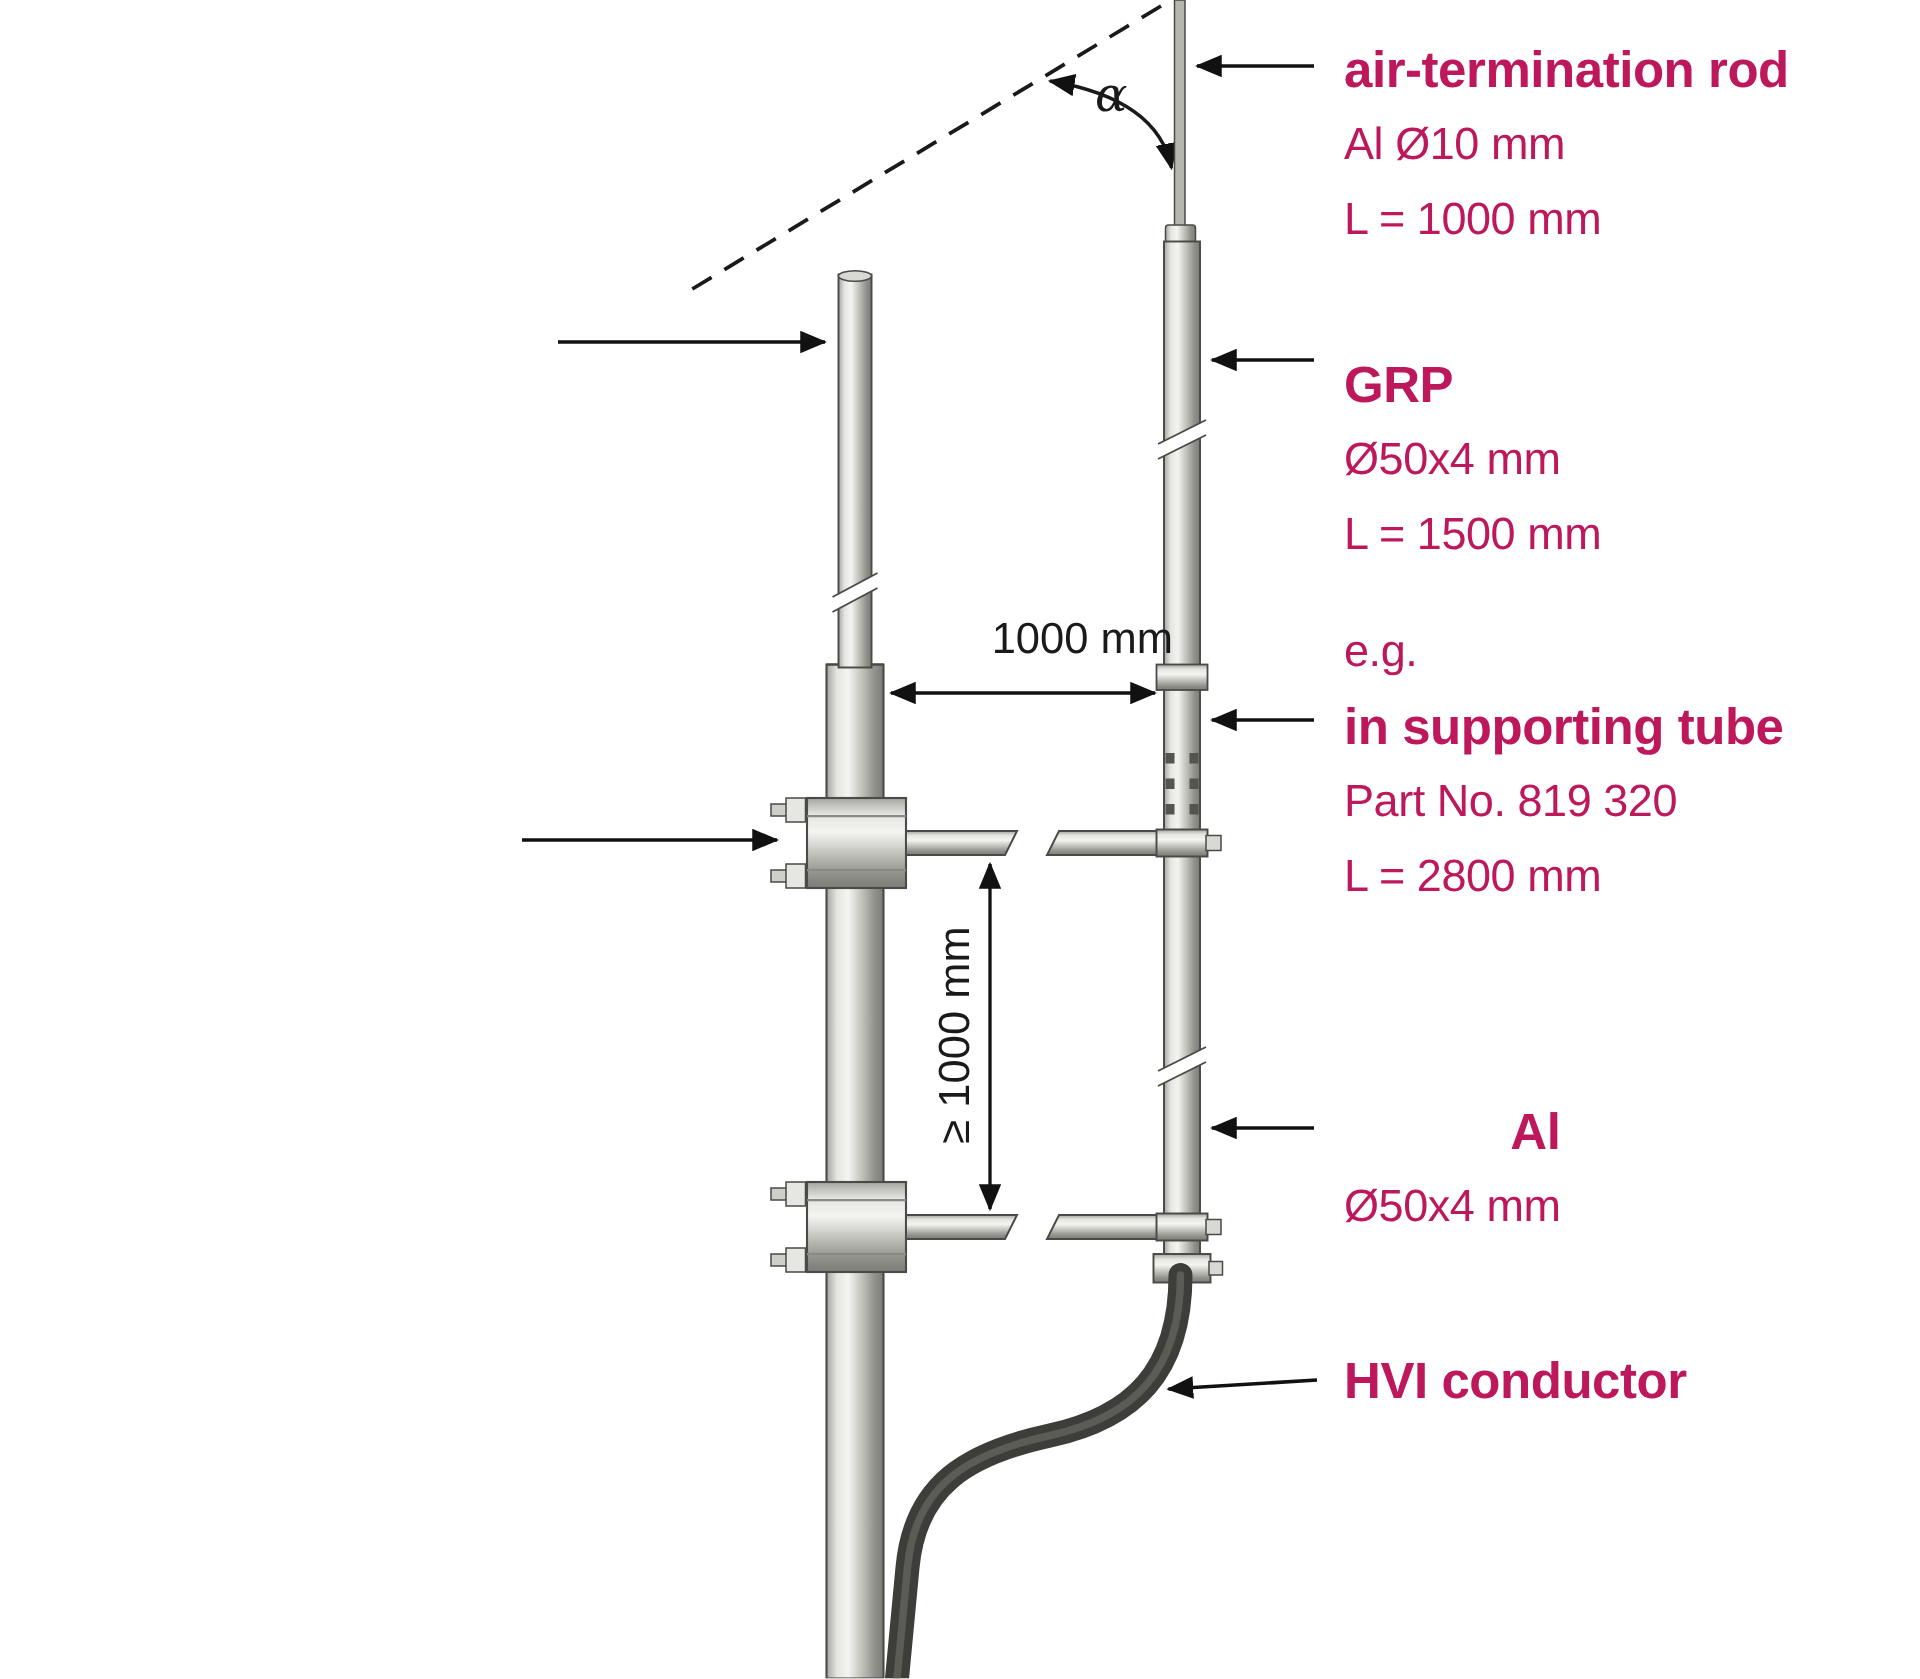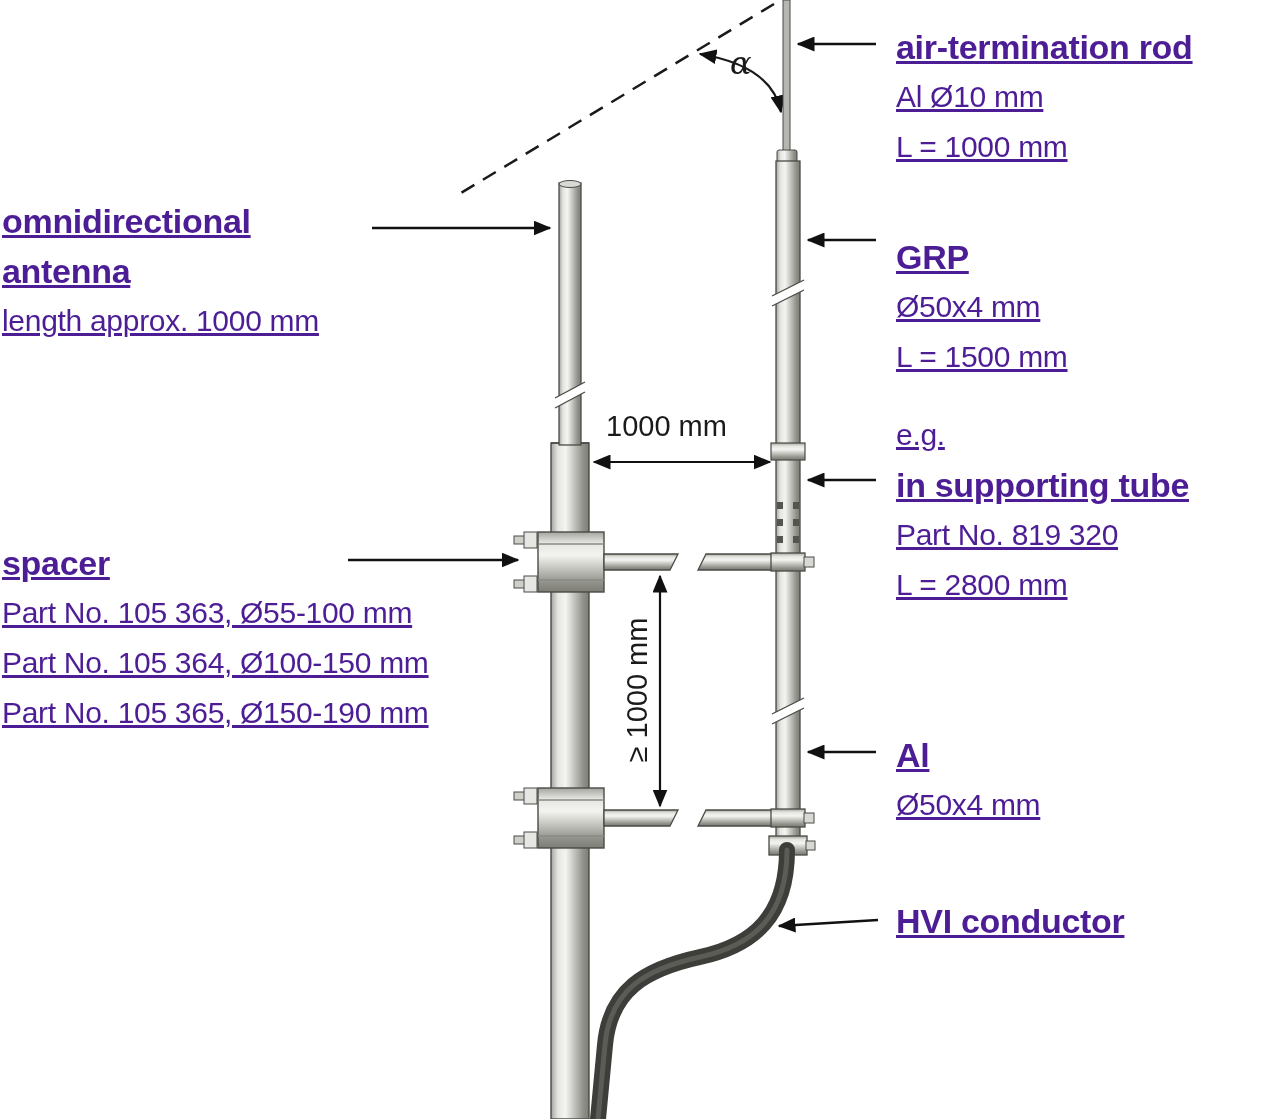--- a/index.html
+++ b/index.html
@@ -6,30 +6,29 @@
   .stage {
     position:relative;
     width:1280px; height:1119px;
     background:#ffffff;
     overflow:hidden;
     font-family:"Liberation Sans", sans-serif;
   }
   .stage svg { position:absolute; left:0; top:0; }
   .lbl {
     position:absolute;
-    color:#4c1d95;
+    color:#be185d;
     line-height:50px;
     white-space:nowrap;
     letter-spacing:-0.3px;
-    text-decoration:underline;
   }
   .b { font-weight:bold; font-size:34px; }
   .r { font-size:30px; }
   .dim { font-size:29px; color:#1a1a1a; }
-  .dim-h { position:absolute; left:606px; top:410px; width:200px; text-align:left; }
+  .dim-h { position:absolute; left:582px; top:410px; width:200px; text-align:right; }
   .dim-v {
     position:absolute; left:547px; top:668px; width:180px; height:44px;
     text-align:center; line-height:44px;
     transform:rotate(-90deg);
   }
   .alpha {
     position:absolute; left:730px; top:44px;
     font-family:"DejaVu Serif", serif;
     font-style:italic; font-size:32px; color:#1a1a1a;
   }
@@ -140,53 +139,42 @@
       <line x1="876" y1="480" x2="808" y2="480" marker-end="url(#arr)"></line>
       <line x1="876" y1="752" x2="808" y2="752" marker-end="url(#arr)"></line>
       <line x1="878" y1="920" x2="779" y2="926" marker-end="url(#arr)"></line>
       <line x1="348" y1="560" x2="518" y2="560" marker-end="url(#arr)"></line>
     </g>
 
     <line x1="594" y1="462" x2="770" y2="462" stroke="#111" stroke-width="2.2" marker-start="url(#arr)" marker-end="url(#arr)"></line>
     <line x1="660" y1="576" x2="660" y2="806" stroke="#111" stroke-width="2.2" marker-start="url(#arr)" marker-end="url(#arr)"></line>
   </svg>
 
-  <div class="lbl" style="left:2px; top:196px;">
-    <div class="b">omnidirectional</div>
-    <div class="b">antenna</div>
-    <div class="r">length approx. 1000 mm</div>
-  </div>
 
-  <div class="lbl" style="left:2px; top:538px;">
-    <div class="b">spacer</div>
-    <div class="r">Part No. 105 363, Ø55-100 mm</div>
-    <div class="r">Part No. 105 364, Ø100-150 mm</div>
-    <div class="r">Part No. 105 365, Ø150-190 mm</div>
-  </div>
 
   <div class="lbl" style="left:896px; top:22px;">
     <div class="b">air-termination rod</div>
     <div class="r">Al Ø10 mm</div>
     <div class="r">L = 1000 mm</div>
   </div>
 
   <div class="lbl" style="left:896px; top:232px;">
     <div class="b">GRP</div>
     <div class="r">Ø50x4 mm</div>
     <div class="r">L = 1500 mm</div>
   </div>
 
   <div class="lbl" style="left:896px; top:410px;">
     <div class="r">e.g.</div>
     <div class="b">in supporting tube</div>
     <div class="r">Part No. 819 320</div>
     <div class="r">L = 2800 mm</div>
   </div>
 
-  <div class="lbl" style="left:896px; top:730px;">
+  <div class="lbl" style="left:896px; top:730px;text-align:right;">
     <div class="b">Al</div>
     <div class="r">Ø50x4 mm</div>
   </div>
 
   <div class="lbl" style="left:896px; top:896px;">
     <div class="b">HVI conductor</div>
   </div>
 
   <div class="dim dim-h">1000 mm</div>
   <div class="dim dim-v">≥ 1000 mm</div>

